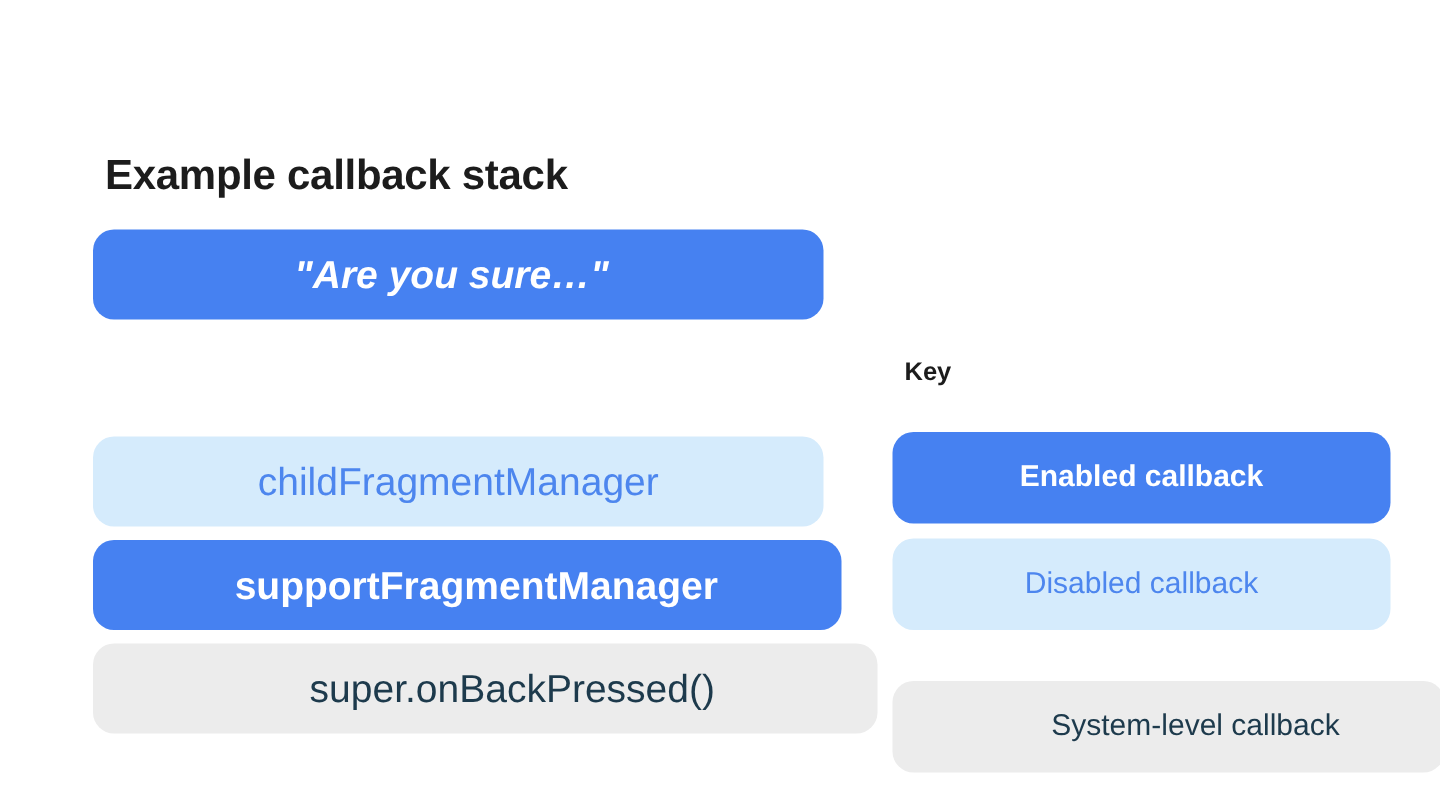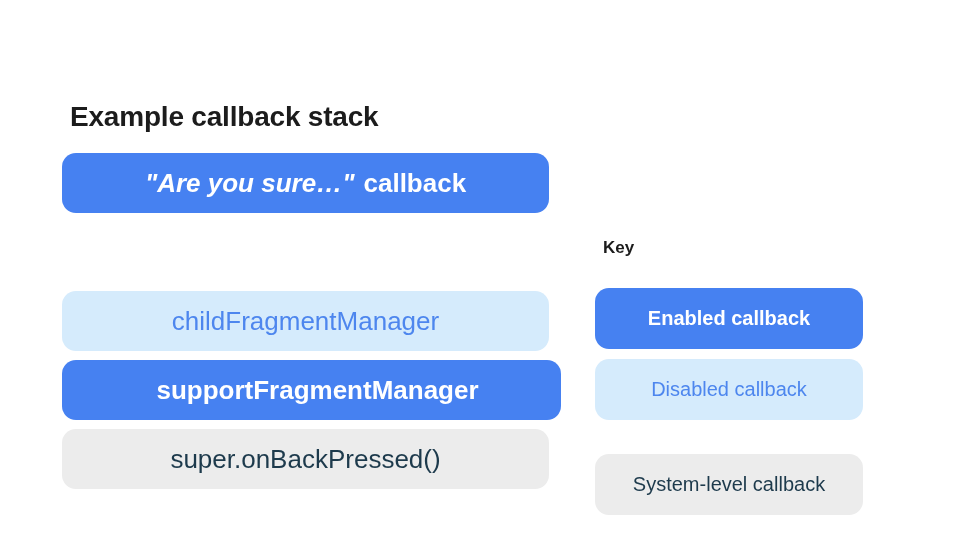--- a/index.html
+++ b/index.html
@@ -49,38 +49,39 @@
   }
   .disabled {
     background: var(--disabled-bg, #d5ebfc);
     color: var(--disabled-text, #4d86ee);
     font-weight: 400;
   }
   .system {
     background: var(--system-bg, #ececec);
     color: var(--system-text, #1d3a4c);
     font-weight: 400;
+    padding-left: 36px;
   }
   .quote-italic {
     font-style: italic;
     margin-right: 9px;
   }
   .key-title {
     position: absolute;
     left: 603px;
     top: 238px;
     font-size: 17px;
     font-weight: 700;
     color: var(--heading-text, #1c1c1c);
     white-space: nowrap;
   }
   .kbox {
     position: absolute;
     left: 595px;
-    width: 268px;
+    width: 332px;
     height: 61px;
     border-radius: 14px;
     display: flex;
     align-items: center;
     justify-content: center;
     font-size: 20px;
     white-space: nowrap;
   }
   .k1 { top: 288px; }
   .k2 { top: 359px; }
@@ -88,21 +89,20 @@
 </style>
 </head>
 <body>
 
 <div class="canvas">
 
   <div class="stack-title">Example callback stack</div>
 
   <div class="box b1 enabled">
     <span class="quote-italic">"Are you sure…"</span>
-    <span>callback</span>
   </div>
 
 
   <div class="box b3 disabled">
     <span>childFragmentManager</span>
   </div>
 
   <div class="box b4 enabled">
     <span>supportFragmentManager</span>
   </div>

